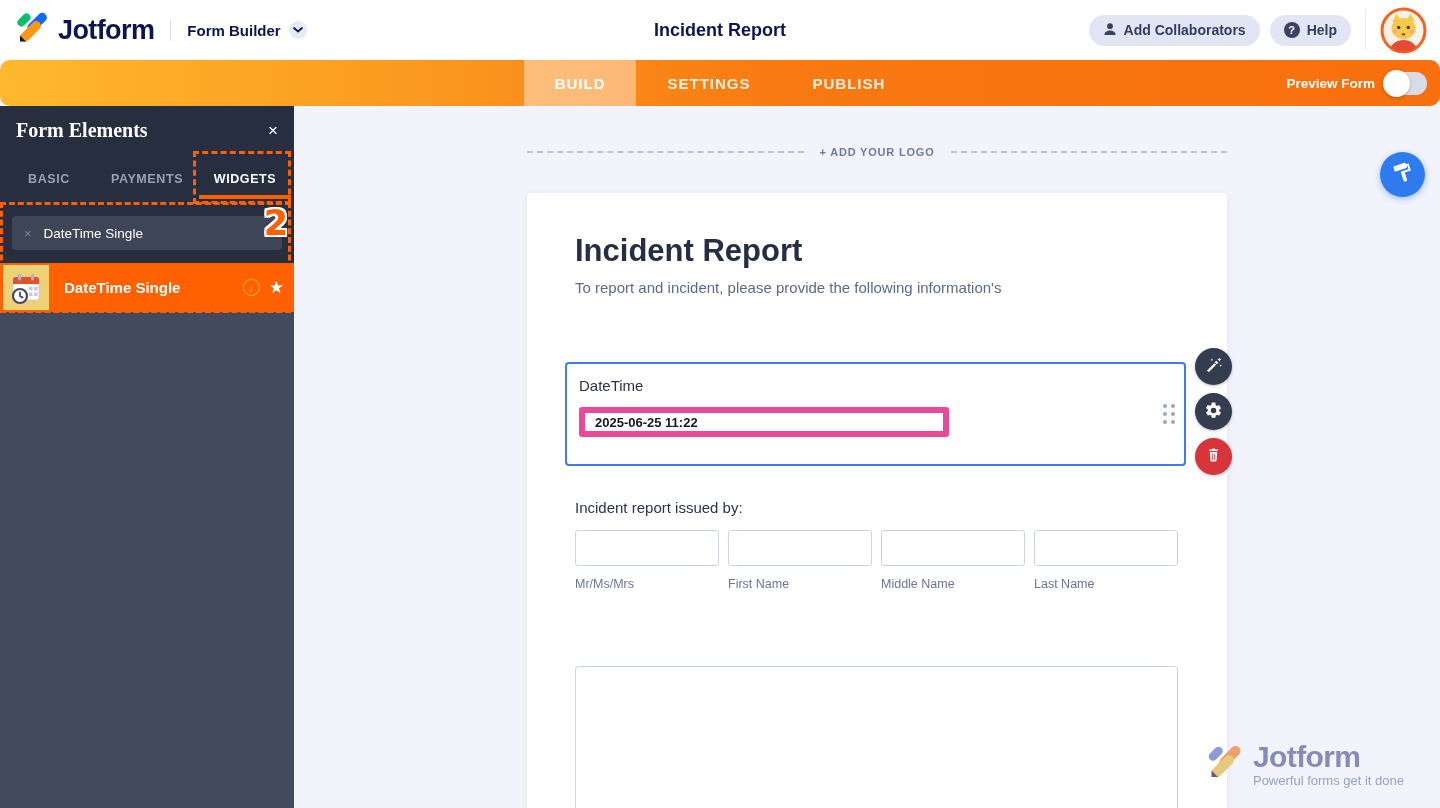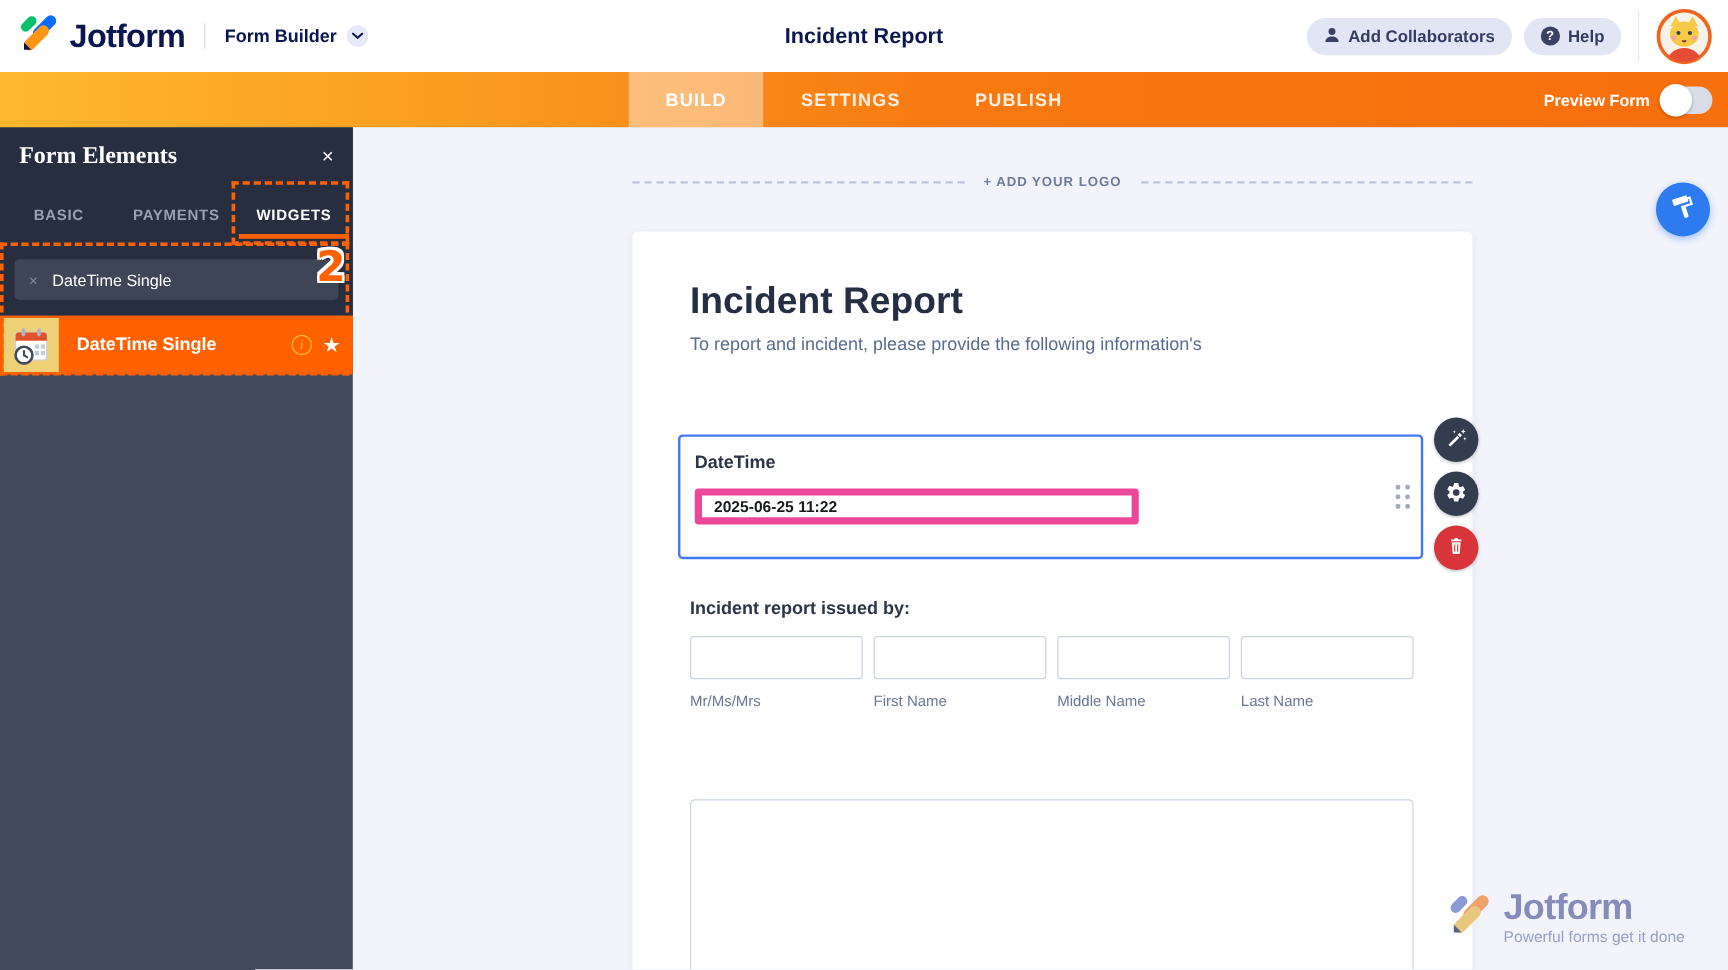--- a/index.html
+++ b/index.html
@@ -23,21 +23,21 @@
   .h-title { position:absolute; left:0; right:0; text-align:center; font-size:18px; font-weight:700; color:#0a1551; pointer-events:none; }
   .h-right { margin-left:auto; display:flex; align-items:center; gap:10px; padding-right:13px; }
   .pill { height:31px; border-radius:16px; background:#e2e5f4; color:#333b60; font-size:14px; font-weight:600; display:flex; align-items:center; gap:7px; padding:0 14px; border:none; }
   .q-circle { width:16px; height:16px; border-radius:50%; background:#3a4163; color:#fff; font-size:11px; font-weight:700; display:flex; align-items:center; justify-content:center; }
   .av-divider { width:1px; height:42px; background:#e8eaf4; margin:0 4px; }
   .avatar { width:47px; height:47px; border-radius:50%; border:none; background:none; padding:0; display:flex; }
 
   
   .toolbar { position:absolute; top:60px; left:0; right:0; height:46px;
     background:linear-gradient(90deg,#ffb82d 0%,#fb9a20 28%,#f87911 55%,#f86f0d 100%);
-    display:flex; justify-content:center; z-index:5; }
+    display:flex; justify-content:center; z-index:5;border-radius:10px; }
   .tb-tab { height:100%; display:flex; align-items:center; justify-content:center; padding:0 31px; font-size:15px; letter-spacing:1px; color:rgba(255,255,255,.88); font-weight:600; border:none; background:transparent; }
   .tb-tab.active { background:rgba(255,255,255,.42); color:#fff; font-weight:700; }
   .preview { position:absolute; right:13px; top:0; height:100%; display:flex; align-items:center; gap:10px; }
   .preview-label { color:#fff; font-size:13.5px; font-weight:600; }
   .toggle { width:42px; height:23px; background:#d9dce6; border-radius:12px; position:relative; border:none; }
   .toggle .knob { position:absolute; left:-2px; top:-2px; width:27px; height:27px; background:#fff; border-radius:50%; box-shadow:0 1px 3px rgba(0,0,0,.28); }
 
   
   .sidebar { position:absolute; left:0; top:106px; bottom:0; width:294px; background:#424b5d; z-index:4; }
   .panel-head { height:49px; background:#262e40; display:flex; align-items:center; justify-content:space-between; padding:0 16px; }
@@ -68,21 +68,21 @@
   .canvas { position:absolute; left:294px; top:106px; right:0; bottom:0; background:#f2f3fb; overflow:hidden; }
   .logo-row { position:absolute; left:233px; top:40px; width:700px; display:flex; align-items:center; gap:16px; }
   .dash { flex:1; border-top:2px dashed #bdc3dc; }
   .logo-label { font-size:11px; font-weight:700; letter-spacing:.8px; color:#6f7a9e; white-space:nowrap; background:none; border:none; }
 
   .form-card { position:absolute; left:233px; top:87px; width:700px; height:760px; background:#fff; border-radius:4px; box-shadow:0 2px 8px rgba(40,50,90,.07); }
   .form-title { position:absolute; left:48px; top:40px; font-size:31px; font-weight:700; color:#262e44; }
   .form-subtitle { position:absolute; left:48px; top:86px; font-size:15px; color:#5b6b8e; }
 
   .q-selected { position:absolute; left:38px; top:169px; width:621px; height:104px; border:2px solid #4277f6; border-radius:4px; background:#fff; }
-  .q-label { font-size:15px; font-weight:700; color:#2c3447; }
+  .q-label { font-size:15px; font-weight:400; color:#2c3447; }
   .dt-label { position:absolute; left:12px; top:13px; }
   .dt-input { position:absolute; left:12px; top:43px; width:370px; height:30px; border:6px solid #ec4899; border-radius:3px; padding:0 10px; font-size:13px; font-weight:700; color:#16181d; outline:none; }
   .dots { position:absolute; right:9px; top:50%; transform:translateY(-50%); display:grid; grid-template-columns:repeat(2,4px); grid-auto-rows:4px; gap:4px; }
   .dots i { width:3.5px; height:3.5px; background:#a2aabf; border-radius:50%; }
 
   .action-col { position:absolute; left:668px; top:155px; display:flex; flex-direction:column; gap:8px; }
   .action-btn { width:37px; height:37px; border-radius:50%; border:none; display:flex; align-items:center; justify-content:center; background:#343c4f; box-shadow:0 1px 3px rgba(0,0,0,.25); }
   .action-btn.danger { background:#d7353b; }
 
   .issued-label { position:absolute; left:48px; top:306px; }

